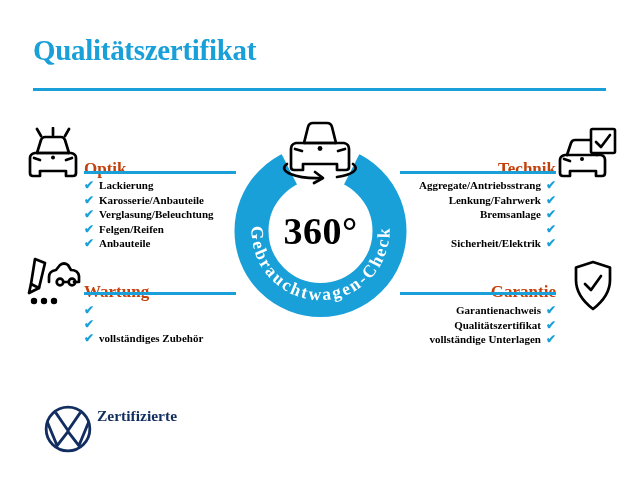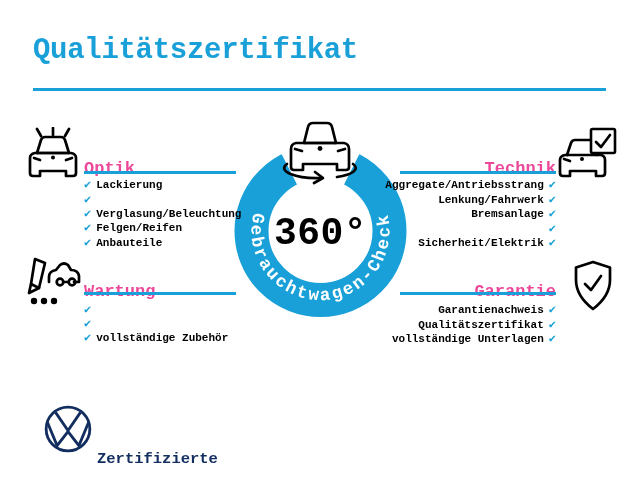--- a/index.html
+++ b/index.html
@@ -1,25 +1,25 @@
 <!DOCTYPE html>
 <html><head>
 <meta charset="utf-8">
 <style>
   html,body{margin:0;padding:0;background:#e8e8e8;}
   .canvas{
     position:relative;width:640px;height:480px;background:#ffffff;overflow:hidden;
-    font-family:Liberation Mono, monospace;color:#000;
+    font-family:Liberation Serif, serif;color:#000;
   }
   .abs{position:absolute;}
   
   .page-title{left:33px;top:34px;font-size:29px;font-weight:bold;color:#1aa0d8;letter-spacing:-0.3px;}
   .title-rule{left:33px;top:88px;width:573px;height:3px;background:#1aa0d8;}
   
-  .sec-h{font-size:17px;font-weight:bold;color:#ec4899;white-space:nowrap;}
+  .sec-h{font-size:17px;font-weight:bold;color:#c2410c;white-space:nowrap;}
   .h-optik{left:84px;top:145px;}
   .h-wartung{left:84px;top:268px;}
   .h-technik{right:84px;top:145px;text-align:center;}
   .h-garantie{right:84px;top:268px;text-align:right;}
   .rule{height:2.5px;background:#1aa0d8;}
   .r-optik{left:84px;top:171px;width:152px;}
   .r-wartung{left:84px;top:292px;width:152px;}
   .r-technik{right:84px;top:171px;width:156px;}
   .r-garantie{right:84px;top:292px;width:156px;}
   
@@ -39,21 +39,21 @@
   .icon-technik{left:557px;top:127px;}
   .icon-garantie{left:571px;top:259px;}
   .icon-center{left:280px;top:117px;}
   
   .ringsvg{left:0;top:0;pointer-events:none;}
   .ring-text{fill:#ffffff;font-weight:bold;font-size:17.5px;letter-spacing:2.2px;}
   .deg-text{fill:#000;font-weight:bold;font-size:38px;letter-spacing:0.5px;}
   
   .logo{left:42px;top:403px;}
   .vw{stroke:#122d5f;fill:none;stroke-width:2.7;stroke-linejoin:miter;}
-  .footer-text{left:97px;top:406px;font-size:15.5px;font-weight:bold;color:#122d5f;line-height:19.5px;margin-top:44px;}
+  .footer-text{left:97px;top:406px;font-size:15.5px;font-weight:bold;color:#122d5f;line-height:19.5px;}
 </style>
 </head>
 <body>
 
 <div class="canvas">
 
   <div class="abs page-title">Qualitätszertifikat</div>
   <div class="abs title-rule"></div>
 
   <svg class="abs ringsvg" width="640" height="480" viewBox="0 0 640 480">
@@ -92,20 +92,21 @@
   <section>
     <h2 class="abs sec-h h-optik">Optik</h2>
     <div class="abs rule r-optik"></div>
     <div class="abs items i-optik">
       <div class="row">
           <span class="chk">✔</span>
           <span>Lackierung</span>
         </div>
       <div class="row">
           <span class="chk">✔</span>
+          <span>Karosserie/Anbauteile</span>
         </div>
       <div class="row">
           <span class="chk">✔</span>
           <span>Verglasung/Beleuchtung</span>
         </div>
       <div class="row">
           <span class="chk">✔</span>
           <span>Felgen/Reifen</span>
         </div>
       <div class="row">
@@ -133,21 +134,21 @@
     <div class="abs rule r-wartung"></div>
     <div class="abs items i-wartung">
       <div class="row">
           <span class="chk">✔</span>
         </div>
       <div class="row">
           <span class="chk">✔</span>
         </div>
       <div class="row">
           <span class="chk">✔</span>
-          <span>vollständige Zubehör</span>
+          <span>vollständiges Zubehör</span>
         </div>
     </div>
   </section>
 
   <svg class="abs icon-technik" width="60" height="58" viewBox="0 0 60 58">
     <g class="ic" stroke-width="2.6">
       <path d="M10,28 L14,16 Q15,13 18,13 H33 Q36,13 37,16 L40,28"></path>
       <path d="M8,28 H44 Q48,29 48,33 V46 Q48,49 45,49 H39 V44 H13 V49 H6 Q3,49 3,46 V33 Q3,29 8,28 Z"></path>
       <path d="M7,32 L13,34"></path>
     </g>

